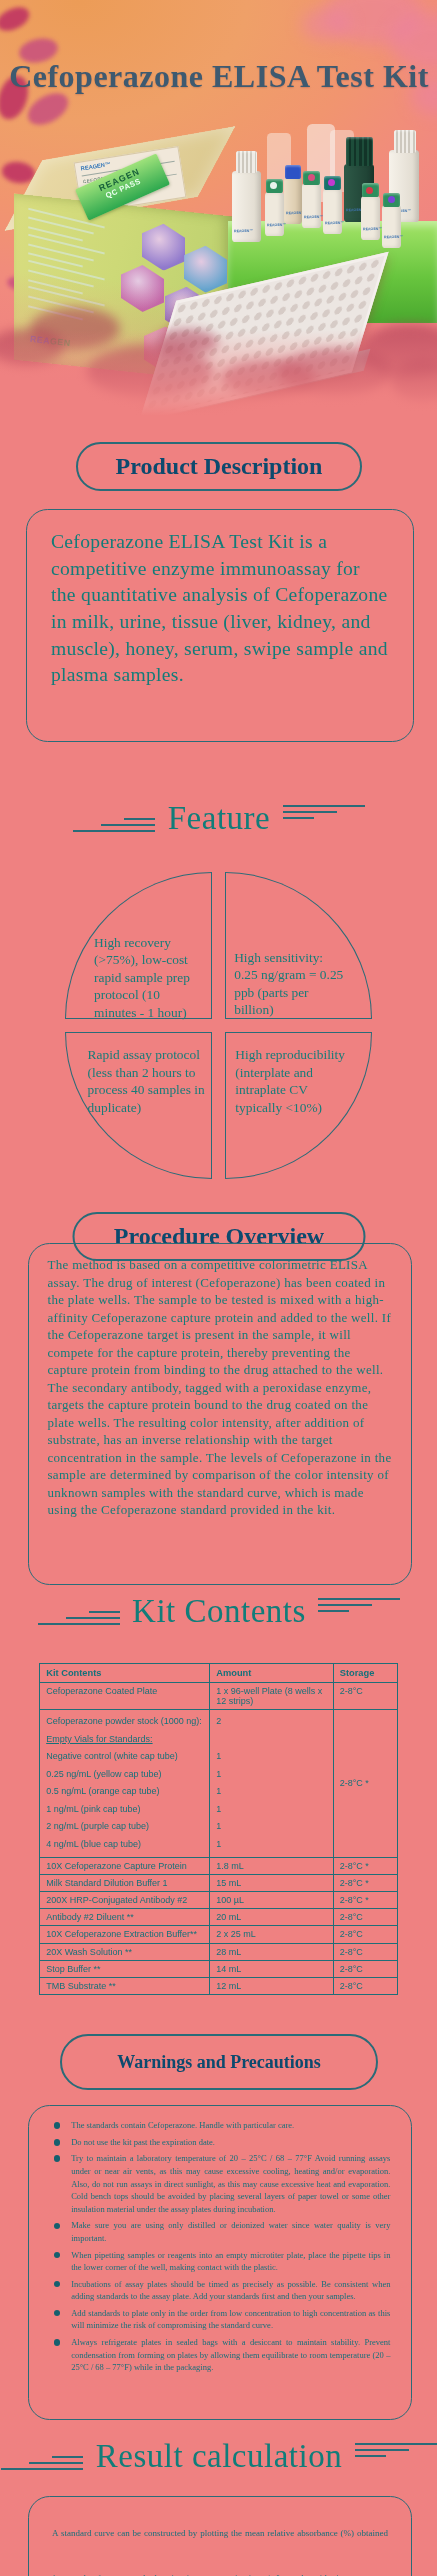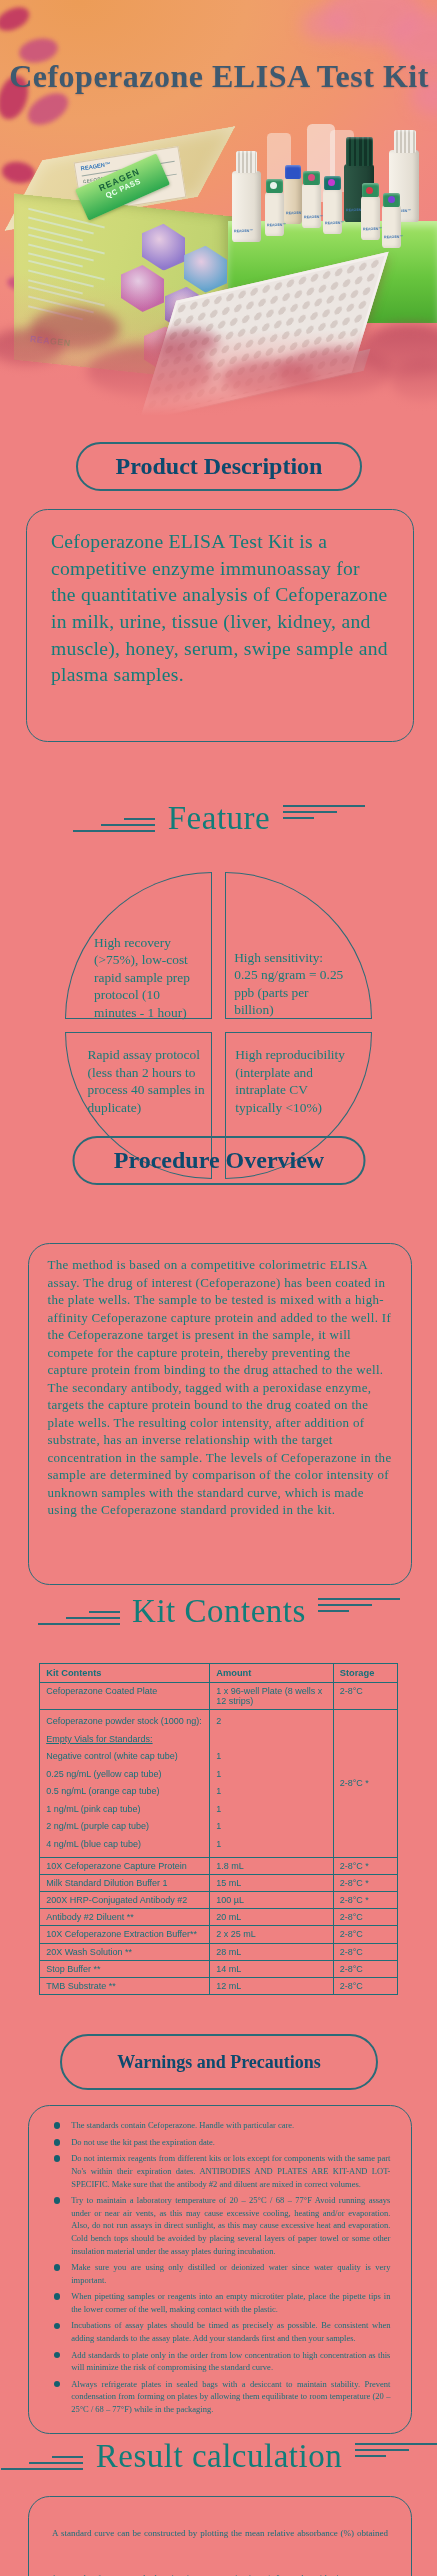--- a/index.html
+++ b/index.html
@@ -225,21 +225,21 @@
         <i></i>
       </span>
   </div>
   <div class="circle">
     <div class="quad q-tl">High recovery (&gt;75%), low-cost rapid sample prep protocol (10 minutes - 1 hour)</div>
     <div class="quad q-tr">High sensitivity: 0.25 ng/gram = 0.25 ppb (parts per billion)</div>
     <div class="quad q-bl">Rapid assay protocol (less than 2 hours to process 40 samples in duplicate)</div>
     <div class="quad q-br">High reproducibility (interplate and intraplate CV typically &lt;10%)</div>
   </div>
 
-  <div class="pill" style="top:1136px;width:289px;height:45px;font-size:24px;">
+  <div class="pill" style="top:1212px;width:289px;height:45px;font-size:24px;">
     <span>Procedure Overview</span>
   </div>
   <div class="tbox" style="left:28px;top:1243px;width:384px;height:342px;padding:12.4px 18.5px;font-size:13px;line-height:17.5px;letter-spacing:0.3px;">
     <span>The method is based on a competitive colorimetric ELISA assay. The drug of interest (Cefoperazone) has been coated in the plate wells. The sample to be tested is mixed with a high-affinity Cefoperazone capture protein and added to the well. If the Cefoperazone target is present in the sample, it will compete for the capture protein, thereby preventing the capture protein from binding to the drug attached to the well. The secondary antibody, tagged with a peroxidase enzyme, targets the capture protein bound to the drug coated on the plate wells. The resulting color intensity, after addition of substrate, has an inverse relationship with the target concentration in the sample. The levels of Cefoperazone in the sample are determined by comparison of the color intensity of unknown samples with the standard curve, which is made using the Cefoperazone standard provided in the kit.</span>
   </div>
 
   <div class="big-heading" style="top:1593px;">
     <span class="decor dl">
         <i></i>
         <i></i>
@@ -337,21 +337,20 @@
       </tbody>
   </table>
 
   <div class="pill" style="top:2034px;width:314px;height:52px;font-size:18px;">
     <span>Warnings and Precautions</span>
   </div>
   <div class="tbox" style="left:28px;top:2105px;width:384px;min-height:315px;padding:13.4px 20.6px;">
     <ul id="warnings-list">
         <li>The standards contain Cefoperazone. Handle with particular care.</li>
         <li>Do not use the kit past the expiration date.</li>
-        <li>Do not intermix reagents from different kits or lots except for components with the same part No's within their expiration dates. ANTIBODIES AND PLATES ARE KIT-AND LOT-SPECIFIC. Make sure that the antibody #2 and diluent are mixed in correct volumes.</li>
         <li>Try to maintain a laboratory temperature of 20 – 25°C / 68 – 77°F Avoid running assays under or near air vents, as this may cause excessive cooling, heating and/or evaporation. Also, do not run assays in direct sunlight, as this may cause excessive heat and evaporation. Cold bench tops should be avoided by placing several layers of paper towel or some other insulation material under the assay plates during incubation.</li>
         <li>Make sure you are using only distilled or deionized water since water quality is very important.</li>
         <li>When pipetting samples or reagents into an empty microtiter plate, place the pipette tips in the lower corner of the well, making contact with the plastic.</li>
         <li>Incubations of assay plates should be timed as precisely as possible. Be consistent when adding standards to the assay plate. Add your standards first and then your samples.</li>
         <li>Add standards to plate only in the order from low concentration to high concentration as this will minimize the risk of compromising the standard curve.</li>
         <li>Always refrigerate plates in sealed bags with a desiccant to maintain stability. Prevent condensation from forming on plates by allowing them equilibrate to room temperature (20 – 25°C / 68 – 77°F) while in the packaging.</li>
       </ul>
   </div>
 
   <div class="big-heading" style="top:2438px;">

